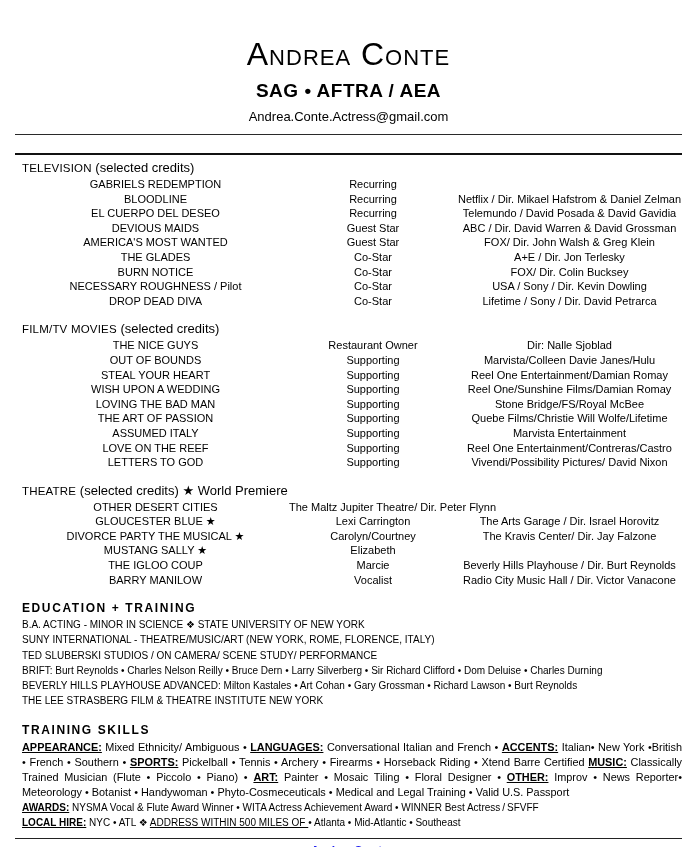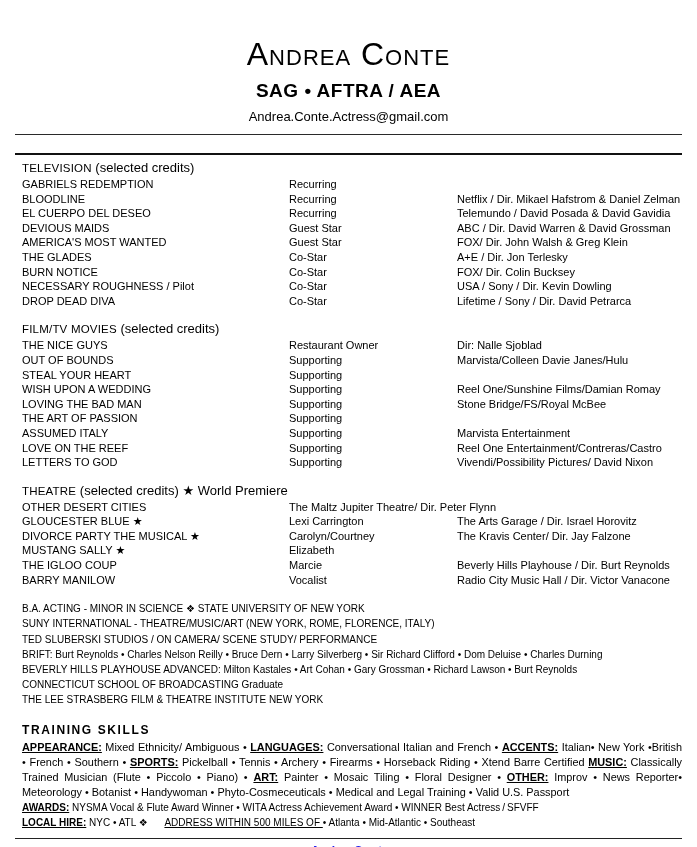--- a/index.html
+++ b/index.html
@@ -19,37 +19,37 @@
   .email { font-size: 13px; margin-top: 7px; font-weight: 500; }
 
   .rule { height: 0; border-top: 1.6px solid #2a2a2a; }
   .rule-top { margin-top: 10px; }
   .rule-thick { border-top: 2.2px solid #111; margin-top: 18px; }
 
   
   section { margin-left: 7px; }
   .sec-h { font-size: 11.5px; font-weight: 700; letter-spacing: 0.2px; margin: 5px 0 2px 0; }
   .sec-h .suffix { font-weight: 400; font-size: 13px; letter-spacing: 0; }
-  .rows { font-size: 11px; line-height: 14.6px; }
+  .rows { font-size: 11px; line-height: 14.6px; text-align: center; }
   .row { display: grid; grid-template-columns: 267px 168px 1fr; }
   .row span { white-space: nowrap; overflow: visible; }
   .sec-gap { margin-top: 13px; }
 
   
   .edu { margin-top: 14px; margin-left: 7px; }
   .block-h { font-size: 12px; font-weight: 700; letter-spacing: 1.6px; margin-bottom: 2px; }
   .edu-line { font-size: 10px; line-height: 15.2px; white-space: nowrap; }
   .b { font-weight: 400; }
 
   
   .skills { margin-top: 15px; margin-left: 7px; }
   .skills-p { font-size: 10.9px; line-height: 15px; text-align: justify; margin-top: 3px; }
   .lbl { font-weight: 700; text-decoration: underline; }
   .skills-line { font-size: 10px; line-height: 15px; white-space: nowrap; }
-  .u { text-decoration: underline; margin-left: 14px; }
+  .u { text-decoration: underline; }
 
   
   .footer-rule { border-top: 1.6px solid #222; margin-top: 8px; }
   .website { text-align: center; font-size: 12.5px; font-weight: 700; margin-top: 5px; color: #1f1fee; }
   .website a { color: #1f1fee; text-decoration: none; }
 </style>
 </head>
 <body>
 
 <div class="page">
@@ -122,34 +122,36 @@
           <span>Dir: Nalle Sjoblad</span>
         </div>
       <div class="row">
           <span>OUT OF BOUNDS</span>
           <span>Supporting</span>
           <span>Marvista/Colleen Davie Janes/Hulu</span>
         </div>
       <div class="row">
           <span>STEAL YOUR HEART</span>
           <span>Supporting</span>
+          <span>Reel One Entertainment/Damian Romay</span>
         </div>
       <div class="row">
           <span>WISH UPON A WEDDING</span>
           <span>Supporting</span>
           <span>Reel One/Sunshine Films/Damian Romay</span>
         </div>
       <div class="row">
           <span>LOVING THE BAD MAN</span>
           <span>Supporting</span>
           <span>Stone Bridge/FS/Royal McBee</span>
         </div>
       <div class="row">
           <span>THE ART OF PASSION</span>
           <span>Supporting</span>
+          <span>Quebe Films/Christie Will Wolfe/Lifetime</span>
         </div>
       <div class="row">
           <span>ASSUMED ITALY</span>
           <span>Supporting</span>
           <span>Marvista Entertainment</span>
         </div>
       <div class="row">
           <span>LOVE ON THE REEF</span>
           <span>Supporting</span>
           <span>Reel One Entertainment/Contreras/Castro</span>
@@ -190,26 +192,26 @@
         </div>
       <div class="row">
           <span>BARRY MANILOW</span>
           <span>Vocalist</span>
           <span>Radio City Music Hall / Dir. Victor Vanacone</span>
         </div>
     </div>
   </section>
 
   <div class="edu">
+    <div class="block-h">EDUCATION + TRAINING</div>
     <div class="edu-line"><span class="b">B.A. ACTING - MINOR IN SCIENCE ❖ STATE UNIVERSITY OF NEW YORK</span><span></span></div>
     <div class="edu-line"><span class="b">SUNY INTERNATIONAL - THEATRE/MUSIC/ART (NEW YORK, ROME, FLORENCE, ITALY)</span><span></span></div>
     <div class="edu-line"><span class="b">TED SLUBERSKI STUDIOS / ON CAMERA/ SCENE STUDY/ PERFORMANCE</span><span></span></div>
     <div class="edu-line"><span class="b">BRIFT:</span><span> Burt Reynolds • Charles Nelson Reilly • Bruce Dern • Larry Silverberg • Sir Richard Clifford • Dom Deluise • Charles Durning</span></div>
     <div class="edu-line"><span class="b">BEVERLY HILLS PLAYHOUSE ADVANCED:</span><span> Milton Kastales • Art Cohan • Gary Grossman • Richard Lawson • Burt Reynolds</span></div>
-    <div class="edu-line"><span class="b">CONNECTICUT SCHOOL OF BROADCASTING Graduate</span><span></span></div>
     <div class="edu-line"><span class="b">THE LEE STRASBERG FILM &amp; THEATRE INSTITUTE NEW YORK</span><span></span></div>
   </div>
 
   <div class="skills">
     <div class="block-h">TRAINING SKILLS</div>
     <div class="skills-p"><span class="lbl">APPEARANCE:</span><span> Mixed Ethnicity/ Ambiguous • </span><span class="lbl">LANGUAGES:</span><span> Conversational Italian and French • </span><span class="lbl">ACCENTS:</span><span> Italian• New York •British • French • Southern • </span><span class="lbl">SPORTS:</span><span> Pickelball • Tennis • Archery • Firearms • Horseback Riding • Xtend Barre Certified </span><span class="lbl">MUSIC:</span><span> Classically Trained Musician (Flute • Piccolo • Piano) • </span><span class="lbl">ART:</span><span> Painter • Mosaic Tiling • Floral Designer • </span><span class="lbl">OTHER:</span><span> Improv • News Reporter• Meteorology • Botanist • Handywoman • Phyto-Cosmeceuticals • Medical and Legal Training • Valid U.S. Passport</span></div>
     <div class="skills-line"><span class="lbl">AWARDS:</span><span> NYSMA Vocal &amp; Flute Award Winner • WITA Actress Achievement Award • WINNER Best Actress / SFVFF</span></div>
     <div class="skills-line"><span class="lbl">LOCAL HIRE:</span><span> NYC • ATL ❖ </span><span class="u">ADDRESS WITHIN 500 MILES OF </span><span> • Atlanta • Mid-Atlantic • Southeast</span></div>
   </div>
 

